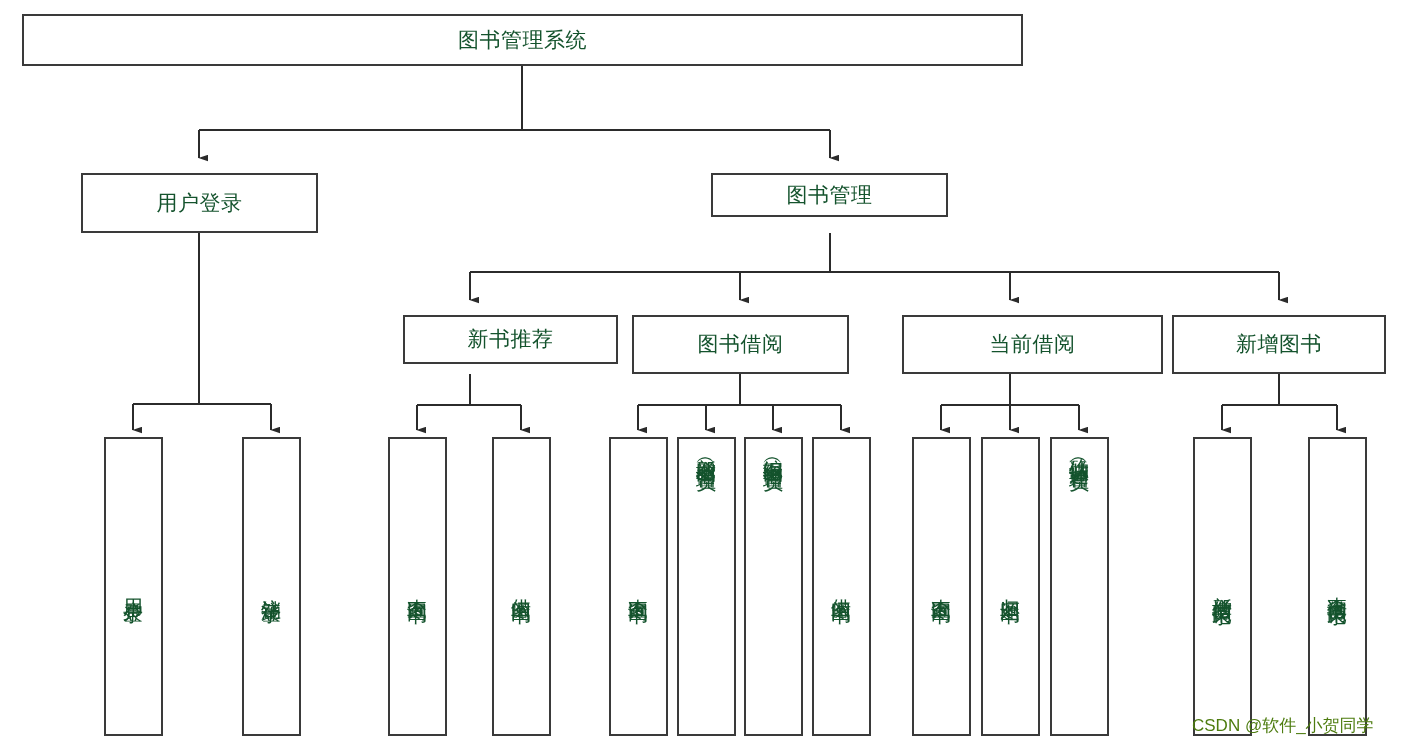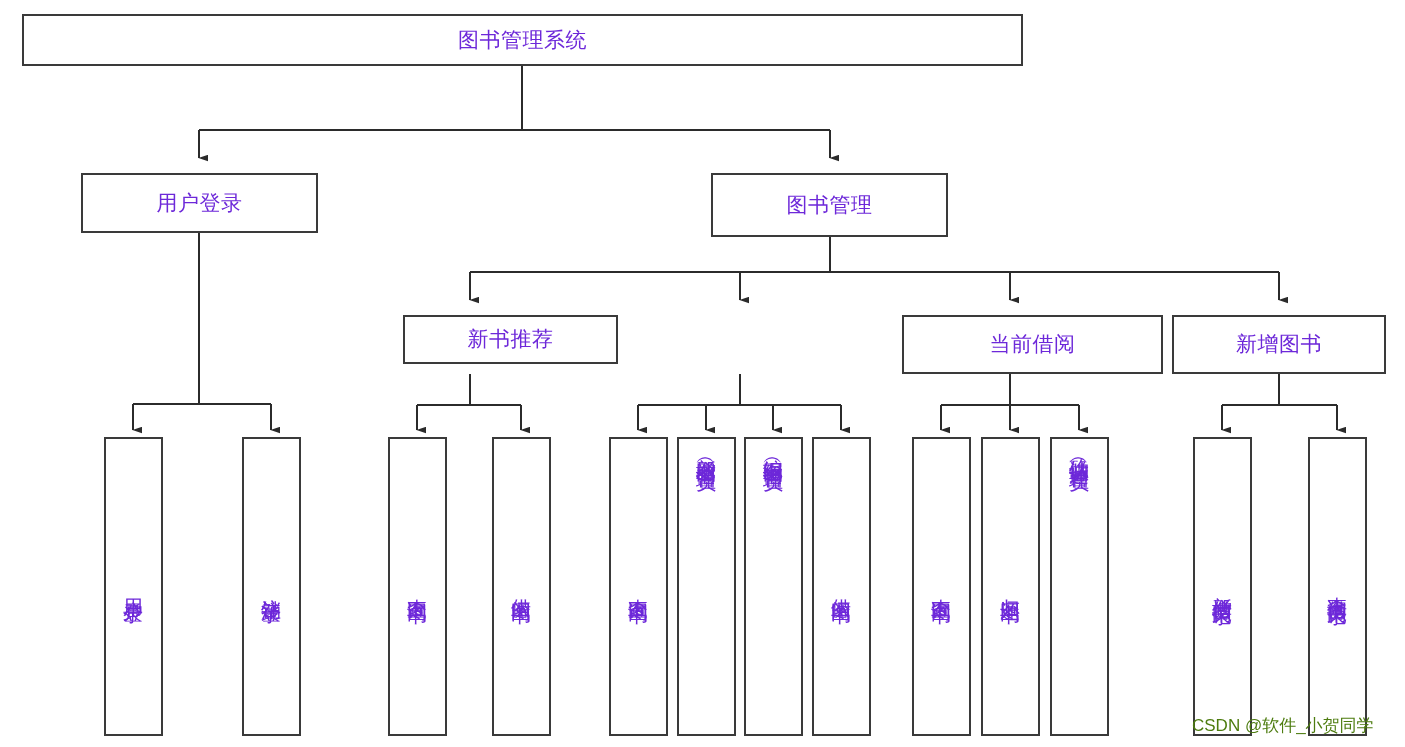--- a/index.html
+++ b/index.html
@@ -29,21 +29,21 @@
     position: absolute;
     box-sizing: border-box;
     background: #ffffff;
     border: 2px solid #3a3a3a;
     display: flex;
     align-items: center;
     justify-content: center;
     z-index: 2;
   }
   .node-label {
-    color: #6d28d9;
+    color: #14532d;
     font-size: 21px;
     line-height: 1.18;
     letter-spacing: 0.5px;
     text-align: right;
     white-space: nowrap;
     user-select: none;
   }
   .node.vertical .node-label {
     writing-mode: vertical-rl;
     text-orientation: upright;
@@ -127,28 +127,31 @@
   </svg>
 
   <div class="node" style="left:22px; top:14px; width:1001px; height:52px;">
     <span class="node-label">图书管理系统</span>
   </div>
 
   <div class="node" style="left:81px; top:173px; width:237px; height:60px;">
     <span class="node-label">用户登录</span>
   </div>
 
-  <div class="node" style="left:711px; top:173px; width:237px; height:64px;">
+  <div class="node" style="left:711px; top:173px; width:237px; height:44px;">
     <span class="node-label">图书管理</span>
   </div>
 
   <div class="node" style="left:362px; top:315px; width:215px; height:49px;margin-left:41px;">
     <span class="node-label">新书推荐</span>
   </div>
 
+  <div class="node" style="left:632px; top:315px; width:217px; height:59px;">
+    <span class="node-label">图书借阅</span>
+  </div>
 
   <div class="node" style="left:902px; top:315px; width:261px; height:59px;">
     <span class="node-label">当前借阅</span>
   </div>
 
   <div class="node" style="left:1172px; top:315px; width:214px; height:59px;">
     <span class="node-label">新增图书</span>
   </div>
 
   <div class="node vertical mid" style="left:104px; top:437px; width:59px; height:299px;">

